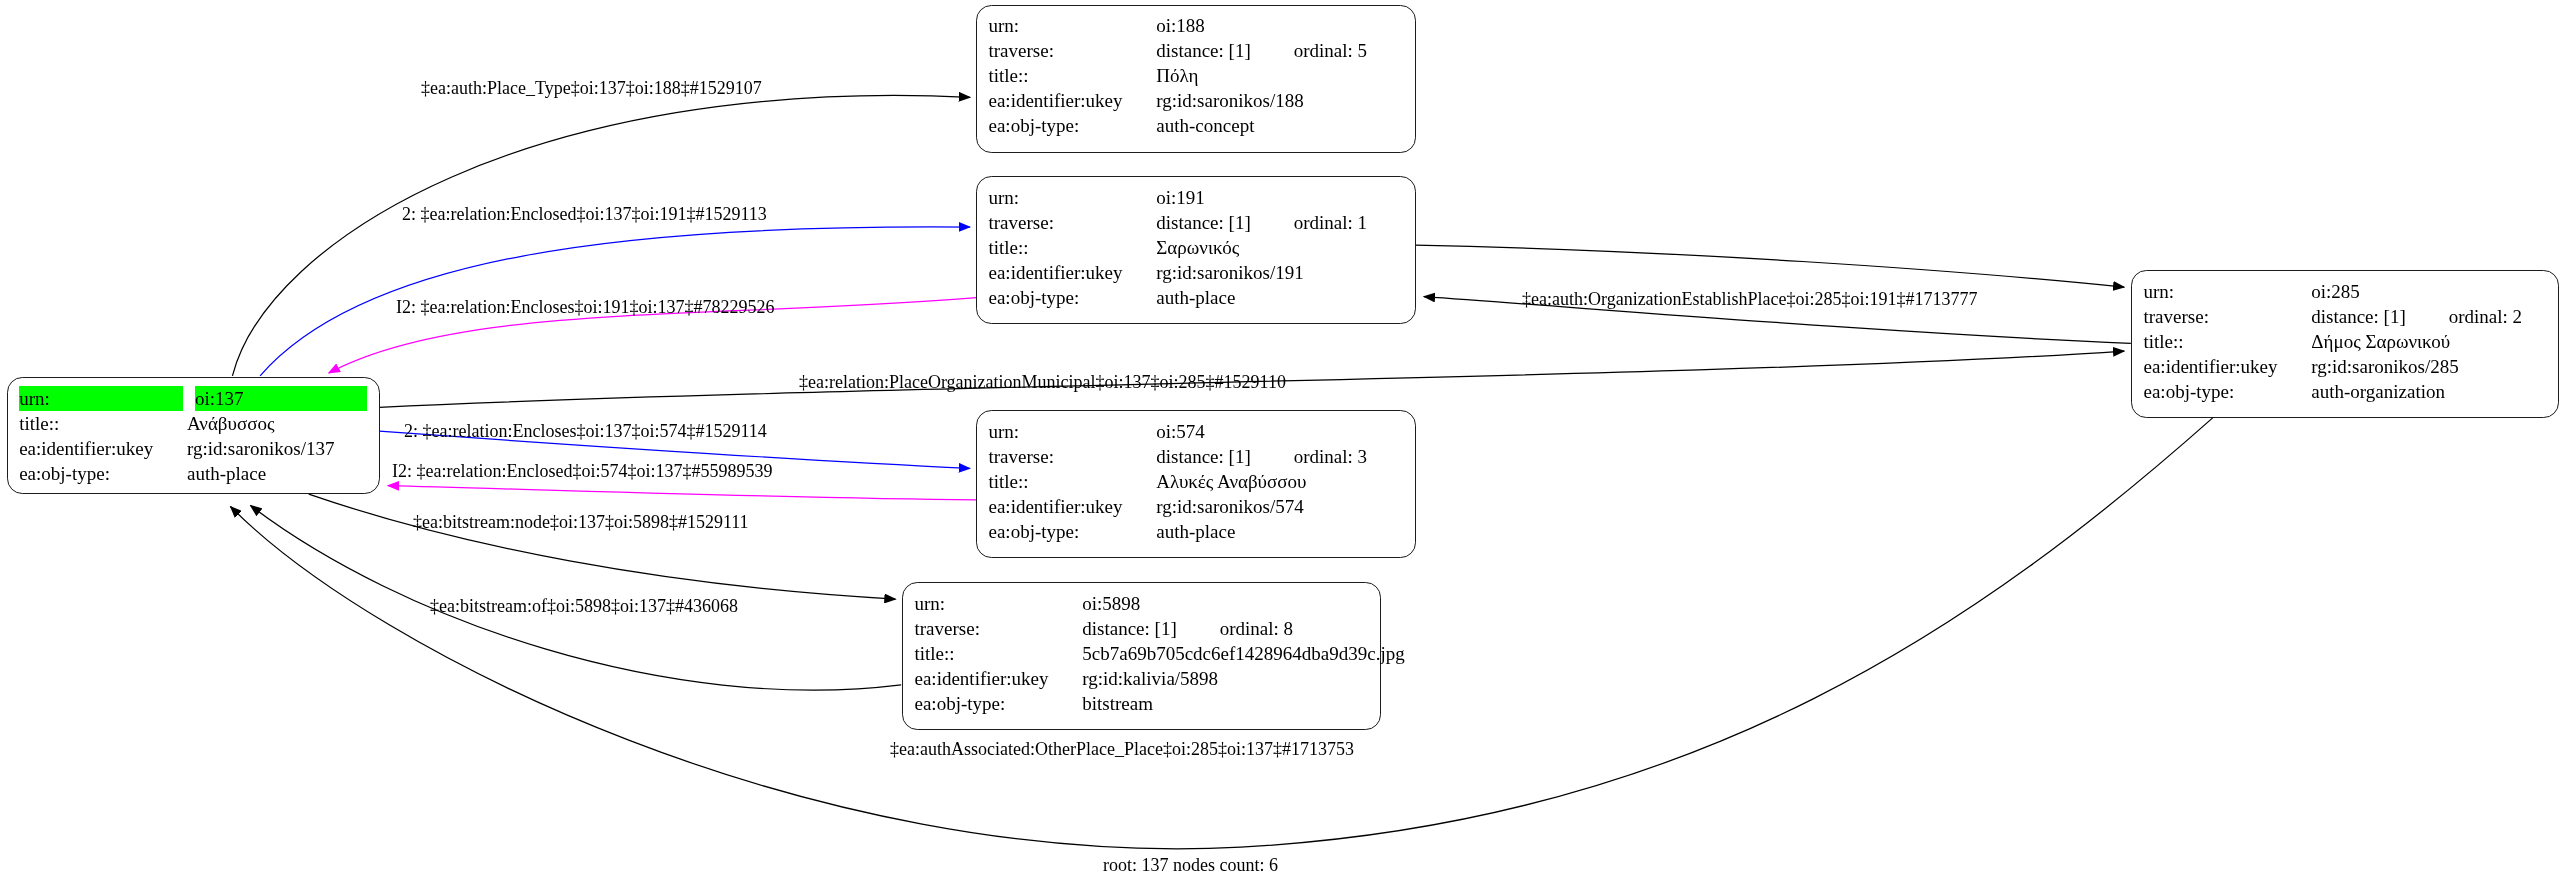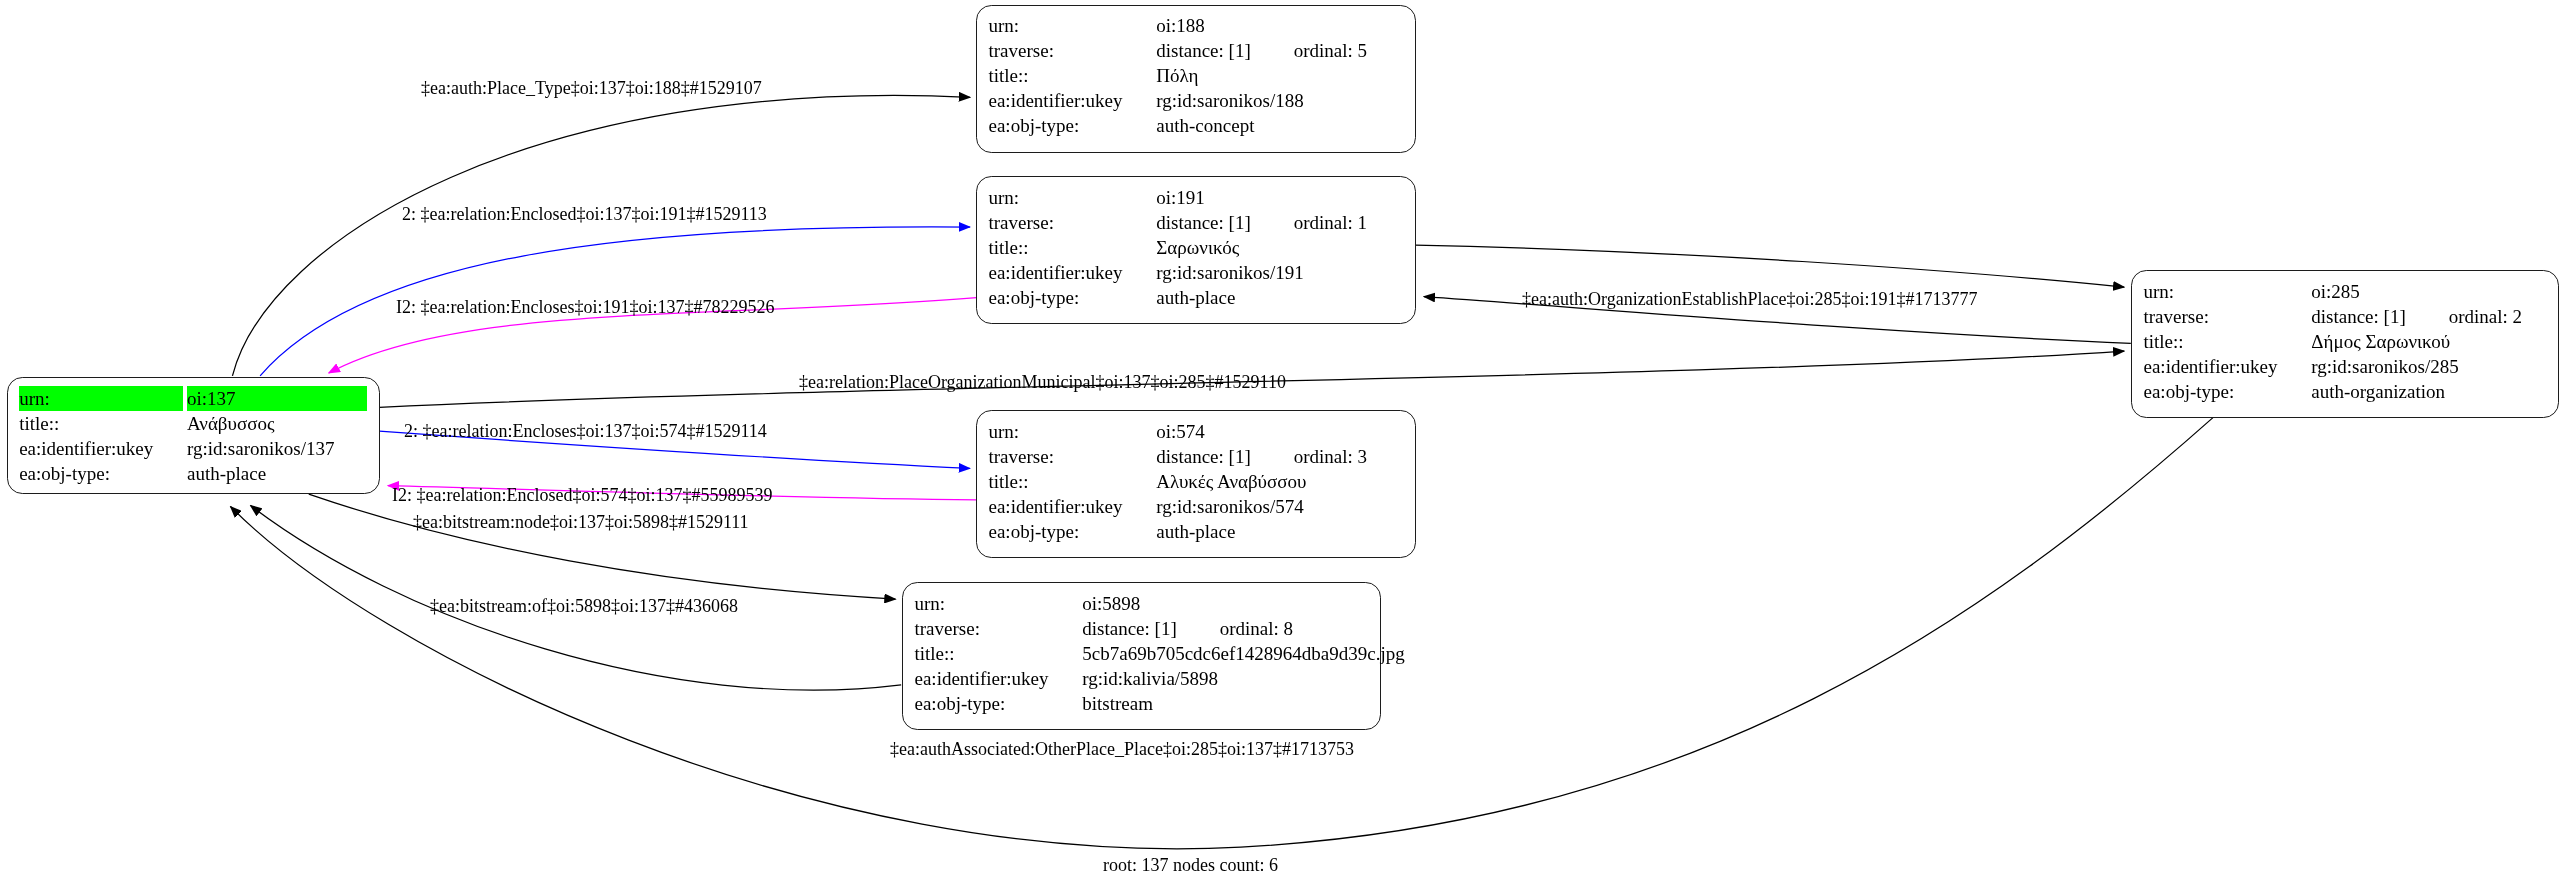--- a/index.html
+++ b/index.html
@@ -19,21 +19,21 @@
     border-radius:15.3px;
     padding:7.6px 11.5px;
     box-sizing:border-box;
     font-size:19px;
   }
   .nrow{display:flex;line-height:25px;white-space:nowrap;}
   .nrow .lbl{width:164px;flex:0 0 164px;margin-right:3.8px;}
   .nrow .val{flex:1;display:flex;}
   .nrow .ord{margin-left:43px;}
   .nrow.hl .lbl{background:#00ff00;}
-  .nrow.hl .val{background:#00ff00;}
+  .nrow.hl .val{background:#00ff00;margin-left:8px;}
   .elabel{
     position:absolute;
     font-size:18px;
     line-height:21px;
     white-space:nowrap;
   }
   .caption{
     position:absolute;
     font-size:18px;
     white-space:nowrap;
@@ -229,21 +229,21 @@
       <span class="val">auth-organization</span>
     </div>
   </div>
 
   <div class="elabel" style="left:421px;top:54px;margin-top:24px;">‡ea:auth:Place_Type‡oi:137‡oi:188‡#1529107</div>
   <div class="elabel" style="left:402px;top:204px;">2: ‡ea:relation:Enclosed‡oi:137‡oi:191‡#1529113</div>
   <div class="elabel" style="left:396px;top:297px;">I2: ‡ea:relation:Encloses‡oi:191‡oi:137‡#78229526</div>
   <div class="elabel" style="left:1522px;top:289px;">‡ea:auth:OrganizationEstablishPlace‡oi:285‡oi:191‡#1713777</div>
   <div class="elabel" style="left:799px;top:372px;">‡ea:relation:PlaceOrganizationMunicipal‡oi:137‡oi:285‡#1529110</div>
   <div class="elabel" style="left:404px;top:421px;">2: ‡ea:relation:Encloses‡oi:137‡oi:574‡#1529114</div>
-  <div class="elabel" style="left:392px;top:485px;">I2: ‡ea:relation:Enclosed‡oi:574‡oi:137‡#55989539</div>
+  <div class="elabel" style="left:392px;top:461px;">I2: ‡ea:relation:Enclosed‡oi:574‡oi:137‡#55989539</div>
   <div class="elabel" style="left:413px;top:512px;">‡ea:bitstream:node‡oi:137‡oi:5898‡#1529111</div>
   <div class="elabel" style="left:430px;top:596px;">‡ea:bitstream:of‡oi:5898‡oi:137‡#436068</div>
   <div class="elabel" style="left:890px;top:739px;">‡ea:authAssociated:OtherPlace_Place‡oi:285‡oi:137‡#1713753</div>
 
   <div class="caption" style="left:1071px;top:855px;">root: 137 nodes count: 6</div>
 
 </div>
 
 
 </body></html>

